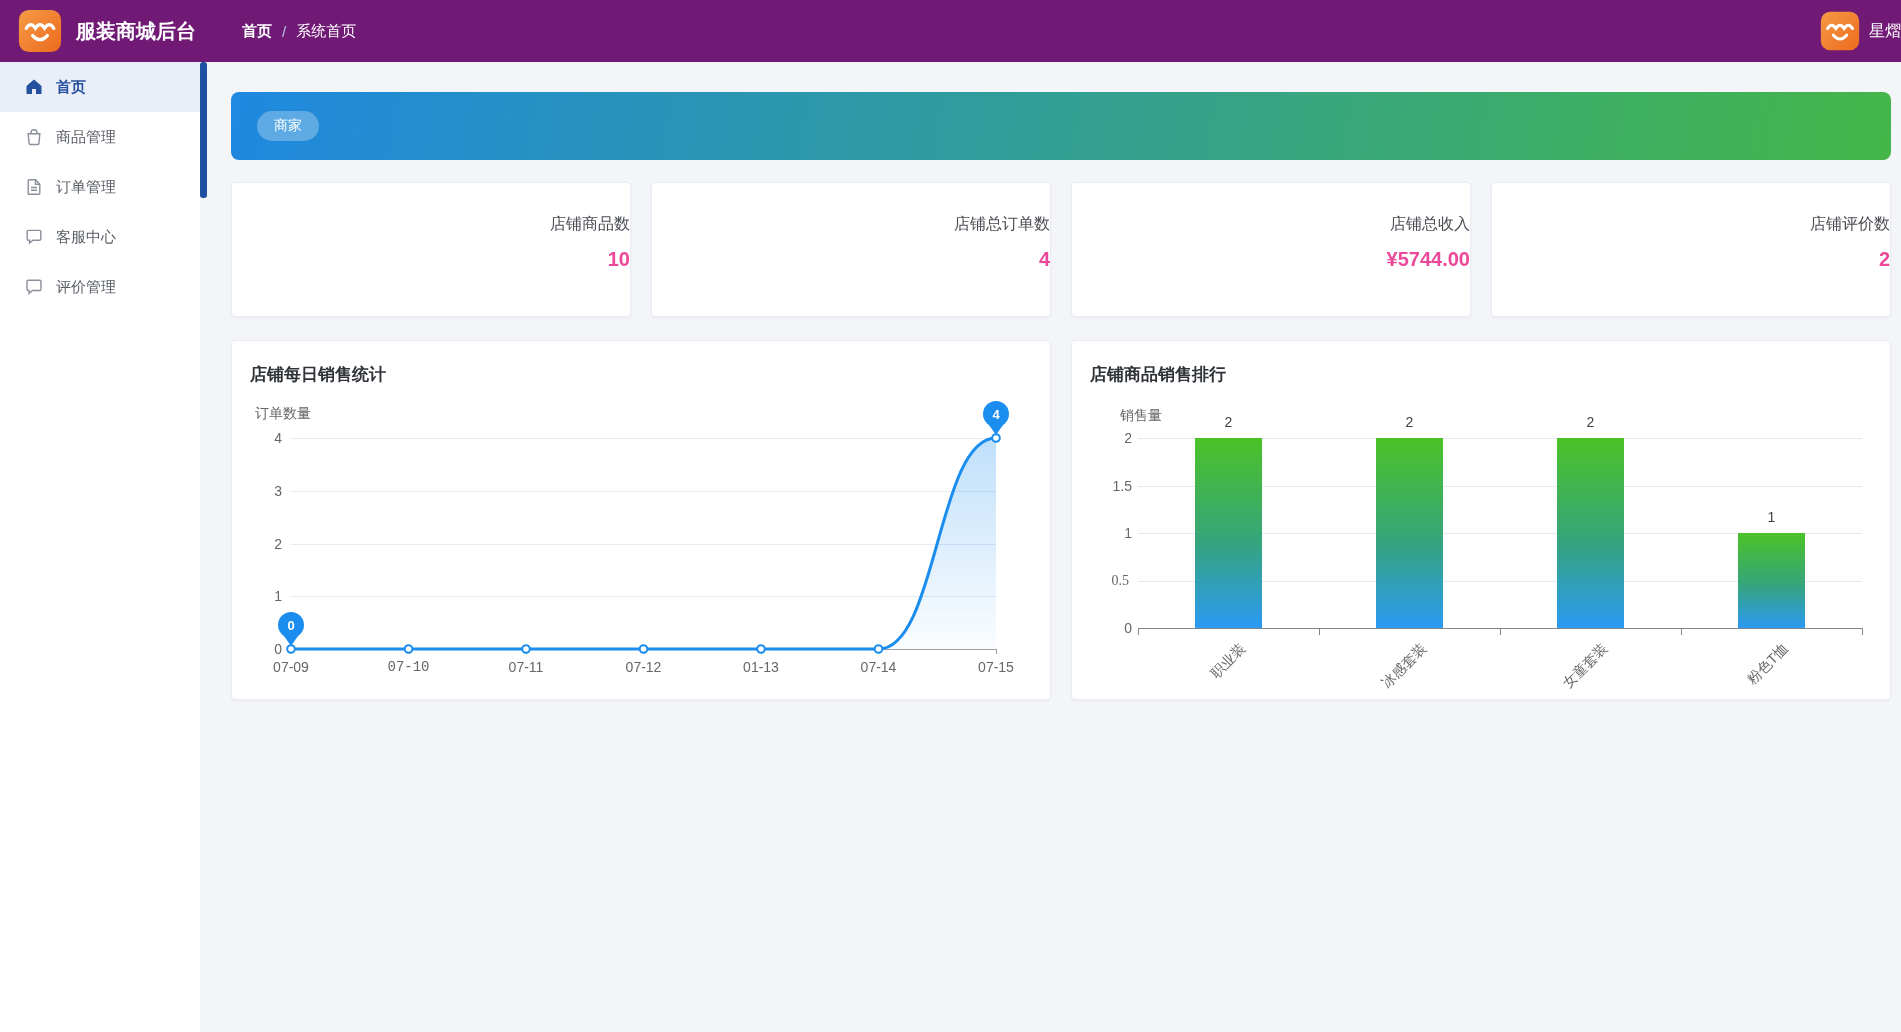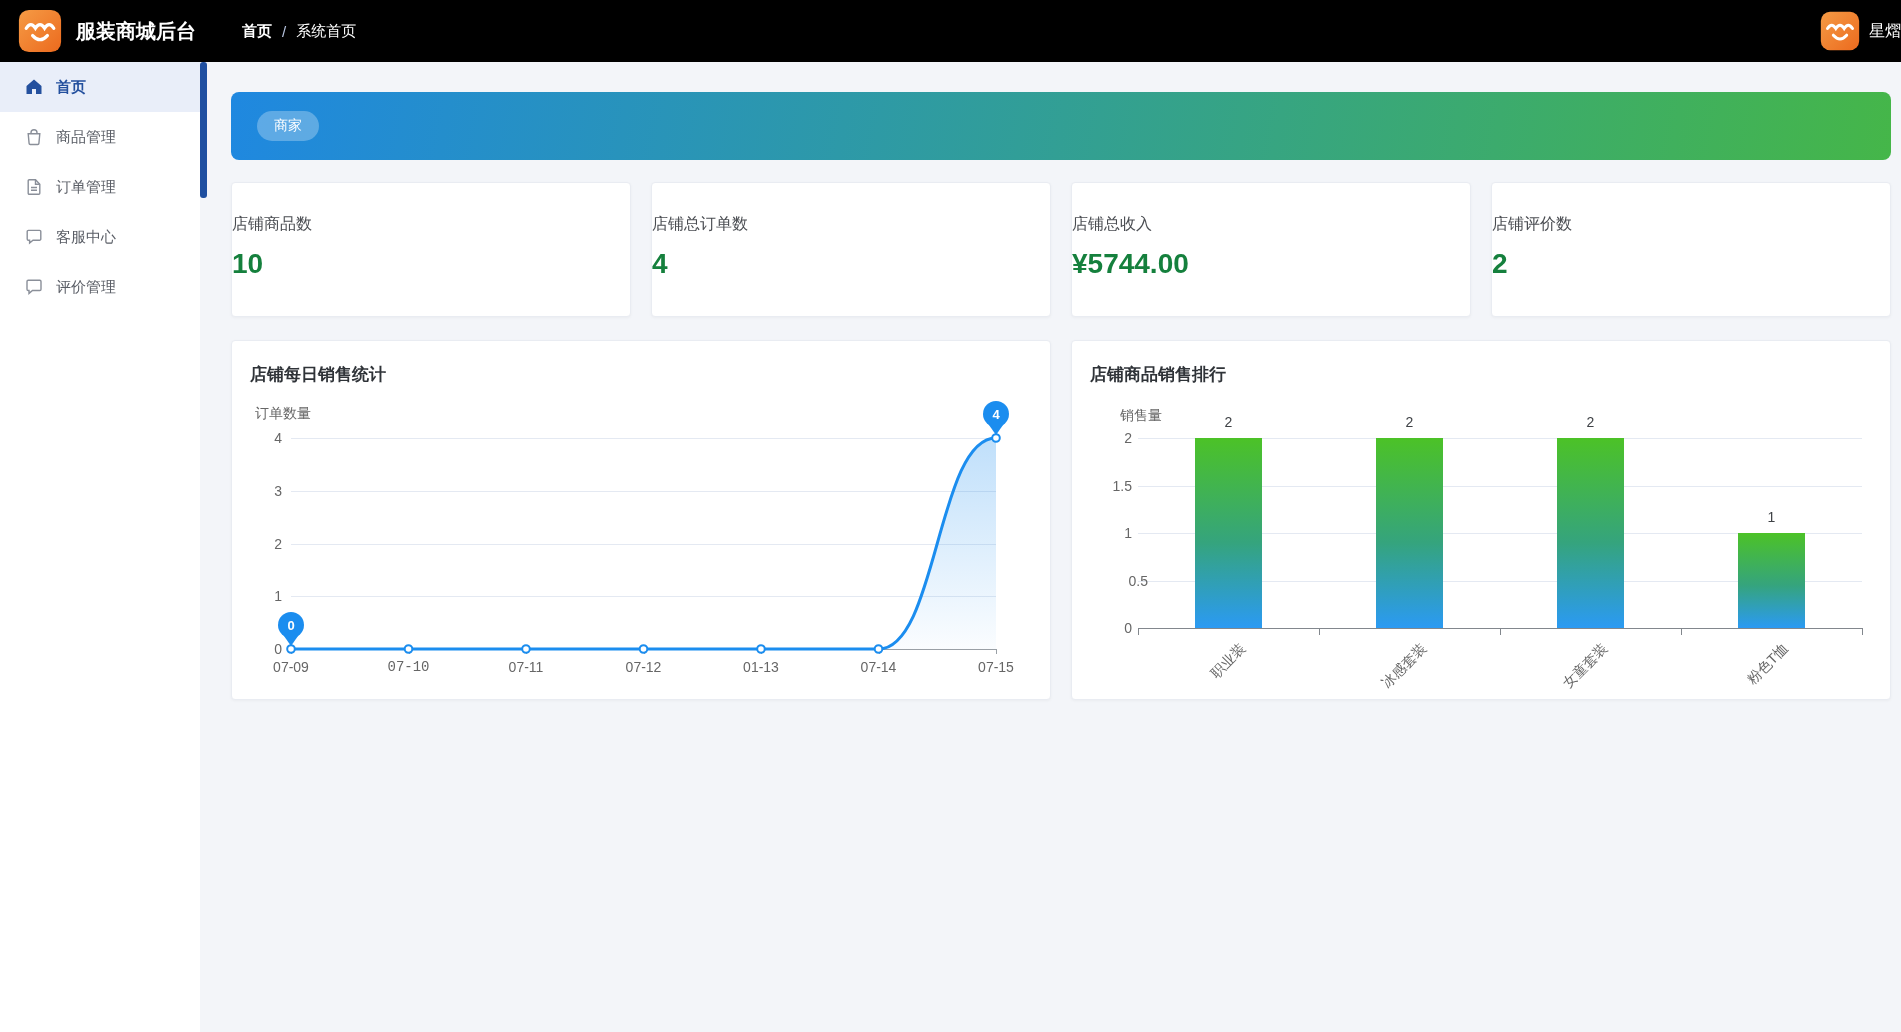--- a/index.html
+++ b/index.html
@@ -1,20 +1,20 @@
 <!DOCTYPE html>
 <html><head>
 <meta charset="utf-8">
 <style>
   * { margin:0; padding:0; box-sizing:border-box; }
   html,body { width:1901px; height:1032px; overflow:hidden; }
   body { font-family:"Liberation Sans","DejaVu Sans",sans-serif; background:#f3f5f9; }
 
   
-  .header { position:relative; height:62px; background:#000000; display:flex; align-items:center; }
+  .header { position:relative; height:62px; background:#701a75; display:flex; align-items:center; }
   .brand { display:flex; align-items:center; gap:14px; padding-left:18px; width:200px; cursor:pointer; }
   .logo-box { width:44px; height:44px; display:block; }
   .app-title { color:#fff; font-size:20px; font-weight:bold; white-space:nowrap; }
   .breadcrumb { display:flex; align-items:center; gap:10px; margin-left:42px; font-size:15px; }
   .bc-item { color:#fff; cursor:pointer; }
   .bc-bold { font-weight:bold; }
   .bc-sep { color:#b9c6e2; }
   .header-user { position:absolute; left:1820px; top:0; height:62px; display:flex; align-items:center; gap:9px; cursor:pointer; }
   .avatar-box { width:40px; height:40px; }
   .user-name { color:#fff; font-size:16px; white-space:nowrap; }
@@ -31,23 +31,23 @@
   .scroll-thumb { position:absolute; left:0; top:0; width:7px; height:136px; background:#1f4fa0; border-radius:3px; }
   .main { flex:1; padding:30px 10px 0 24px; background:#f3f5f9; }
 
   
   .banner { height:68px; border-radius:8px; display:flex; align-items:center; justify-content:space-between; padding:0 26px; margin-bottom:22px; }
   .banner-text { color:#fff; font-size:23px; font-weight:bold; }
   .banner-badge { background:rgba(255,255,255,0.28); color:#fff; font-size:14px; padding:6px 17px; border-radius:999px; }
 
   
   .stats-row { display:flex; gap:20px; margin-bottom:23px; }
-  .stat-card { flex:1; height:135px; background:#fff; border:1px solid #e9ecf2; border-radius:4px; box-shadow:0 1px 3px rgba(0,0,0,0.04); display:flex; flex-direction:column; align-items:flex-start; padding-top:31px; }
+  .stat-card { flex:1; height:135px; background:#fff; border:1px solid #e9ecf2; border-radius:4px; box-shadow:0 1px 3px rgba(0,0,0,0.04); display:flex; flex-direction:column; align-items:flex-end; padding-top:31px; }
   .stat-label { font-size:16px; color:#4a4d52; }
-  .stat-value { font-size:28px; font-weight:bold; color:#15803d; margin-top:13px; }
+  .stat-value { font-size:20px; font-weight:bold; color:#ec4899; margin-top:13px; }
 
   
   .charts-row { display:flex; gap:20px; }
   .chart-card { flex:1; height:360px; background:#fff; border:1px solid #e9ecf2; border-radius:4px; box-shadow:0 1px 3px rgba(0,0,0,0.04); position:relative; }
   .chart-title { position:absolute; left:18px; top:22px; font-size:17px; font-weight:600; color:#2f3338; }
   .chart-body { position:absolute; inset:0; }
 
   .axis-name { position:absolute; font-size:14px; color:#666; white-space:nowrap; }
   .ytick { position:absolute; width:40px; text-align:right; font-size:14px; color:#666; height:16px; line-height:16px; }
   .xtick-label { position:absolute; font-size:14px; color:#666; transform:translateX(-50%); white-space:nowrap; }
@@ -239,21 +239,21 @@
         <div class="chart-title">店铺商品销售排行</div>
         <div class="chart-body" id="bar-chart">
             <div class="axis-name" style="left: 48px; top: 66px;">销售量</div>
             <div class="gridline" style="left: 66px; top: 97px; width: 724px;"></div>
             <div class="ytick" style="left: 20px; top: 89px;">2</div>
             <div class="gridline" style="left: 66px; top: 144.5px; width: 724px;"></div>
             <div class="ytick" style="left: 20px; top: 136.5px;">1.5</div>
             <div class="gridline" style="left: 66px; top: 192px; width: 724px;"></div>
             <div class="ytick" style="left: 20px; top: 184px;">1</div>
             <div class="gridline" style="left: 66px; top: 239.5px; width: 724px;"></div>
-            <div class="ytick" style="left: 36px; top: 231.5px;">0.5</div>
+            <div class="ytick" style="left: 17px; top: 231.5px; font-family: Liberation Serif, serif;">0.5</div>
             <div class="ytick" style="left: 20px; top: 279px;">0</div>
             <div class="axis-line" style="left: 66px; top: 287px; width: 724px; background: rgb(130, 135, 141);"></div>
             <div class="tick-mark" style="left: 66px; top: 287px; height: 7px; background: rgb(130, 135, 141);"></div>
             <div class="tick-mark" style="left: 247px; top: 287px; height: 7px; background: rgb(130, 135, 141);"></div>
             <div class="tick-mark" style="left: 428px; top: 287px; height: 7px; background: rgb(130, 135, 141);"></div>
             <div class="tick-mark" style="left: 609px; top: 287px; height: 7px; background: rgb(130, 135, 141);"></div>
             <div class="tick-mark" style="left: 790px; top: 287px; height: 7px; background: rgb(130, 135, 141);"></div>
             <div class="bar" style="left: 123px; top: 97px; height: 190px; background: linear-gradient(rgb(76, 194, 39) 0%, rgb(53, 164, 125) 55%, rgb(43, 154, 243) 100%);"></div>
             <div class="bar-value" style="left: 156.5px; top: 73px;">2</div>
             <div class="cat-anchor" style="left: 164.5px; top: 299px;">

